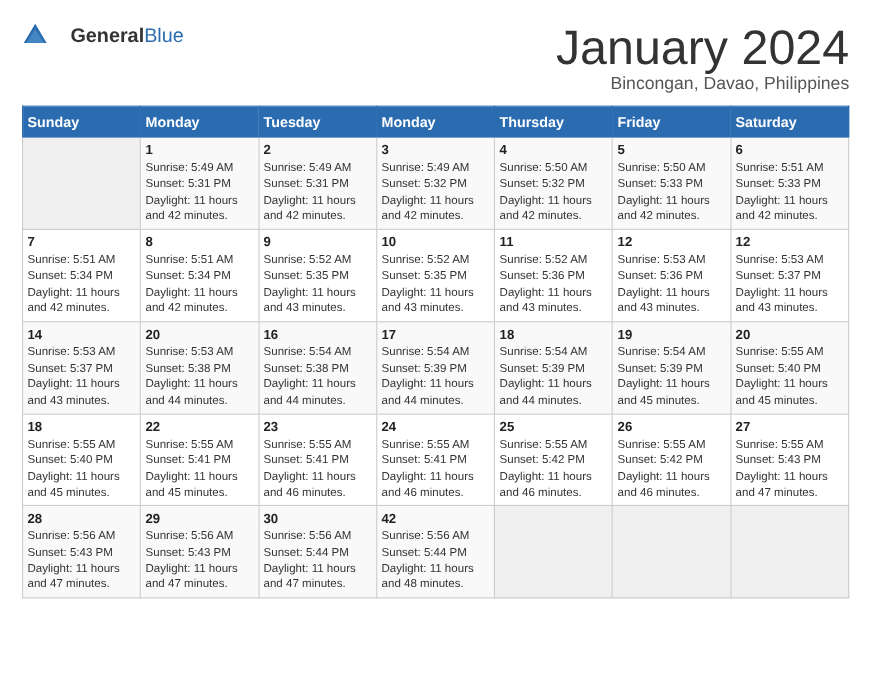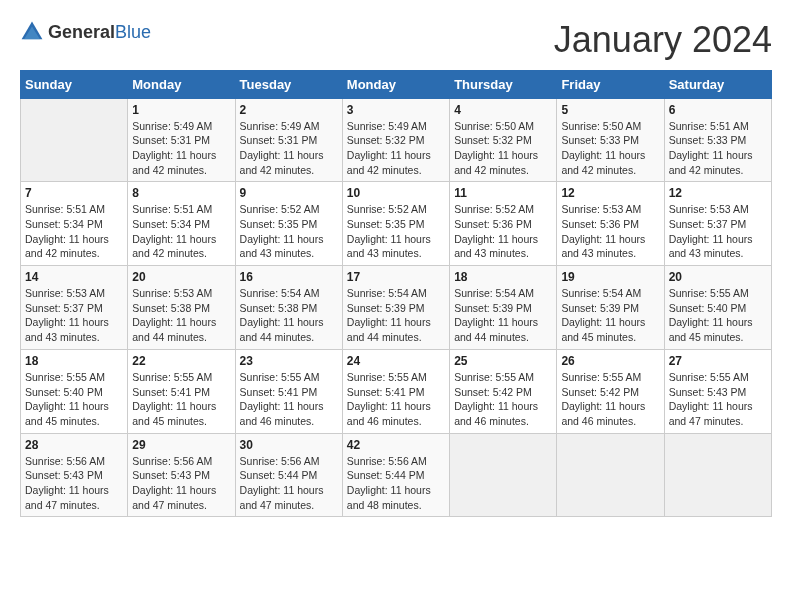--- a/index.html
+++ b/index.html
@@ -12,21 +12,21 @@
     }
     .header-area {
       display: flex;
       justify-content: space-between;
       align-items: flex-start;
       margin-bottom: 10px;
     }
     .logo {
       display: flex;
       align-items: center;
-      gap: 4px;
+      gap: 20px;
     }
     .logo-text-general {
       font-size: 18px;
       font-weight: bold;
       color: #333;
       line-height: 1;
     }
     .logo-text-blue {
       font-size: 18px;
       font-weight: normal;
@@ -34,21 +34,21 @@
       line-height: 1;
     }
     .logo-icon {
       width: 24px;
       height: 24px;
     }
     .title-area {
       text-align: right;
     }
     .main-title {
-      font-size: 36px;
+      font-size: 44px;
       font-weight: normal;
       color: #333;
       line-height: 1.1;
     }
     .subtitle {
       font-size: 16px;
       color: #555;
     }
     .calendar {
       width: 100%;
@@ -104,20 +104,21 @@
     </svg>
     <div>
       <div style="display:flex; gap:0;">
         <span class="logo-text-general">General</span>
         <span class="logo-text-blue">Blue</span>
       </div>
     </div>
   </div>
   <div class="title-area">
     <div class="main-title">January 2024</div>
+    <div class="subtitle">Bincongan, Davao, Philippines</div>
   </div>
 </div>
 
 <table class="calendar">
   <thead>
     <tr>
     <th>Sunday</th>
         <th>Monday</th>
         <th>Tuesday</th>
         <th>Monday</th>

